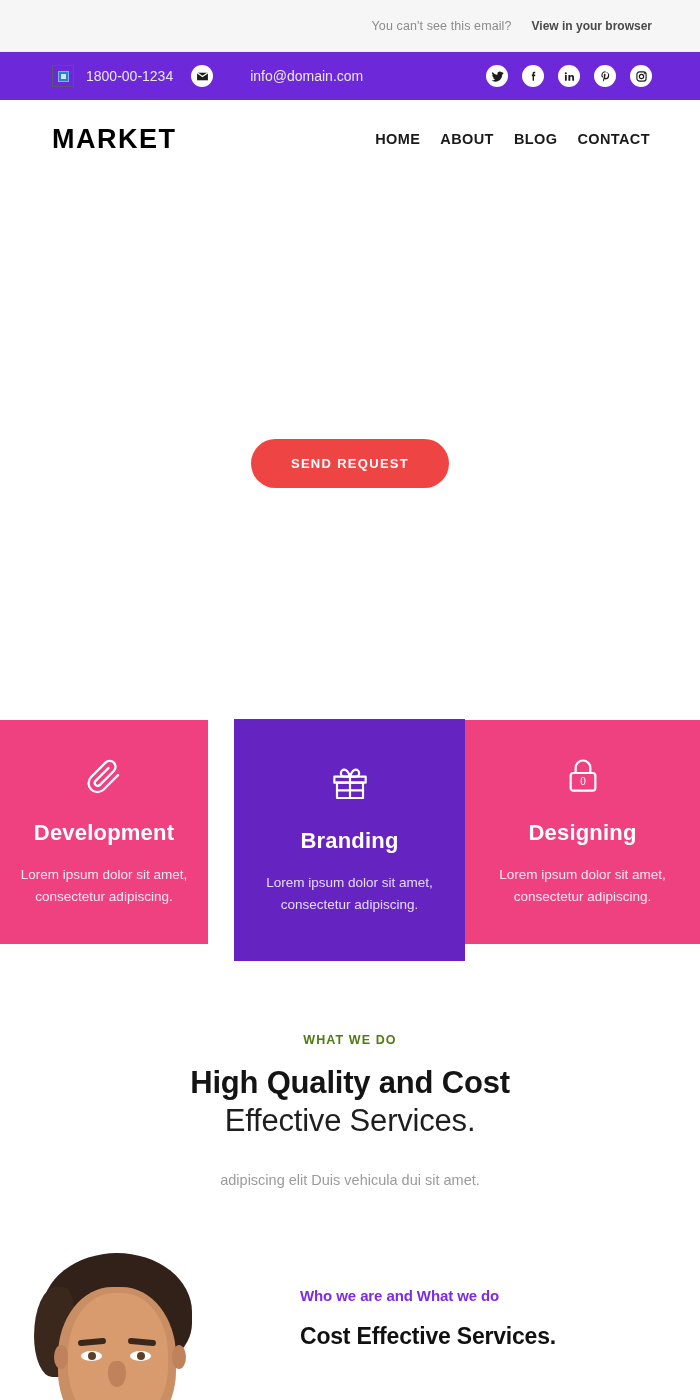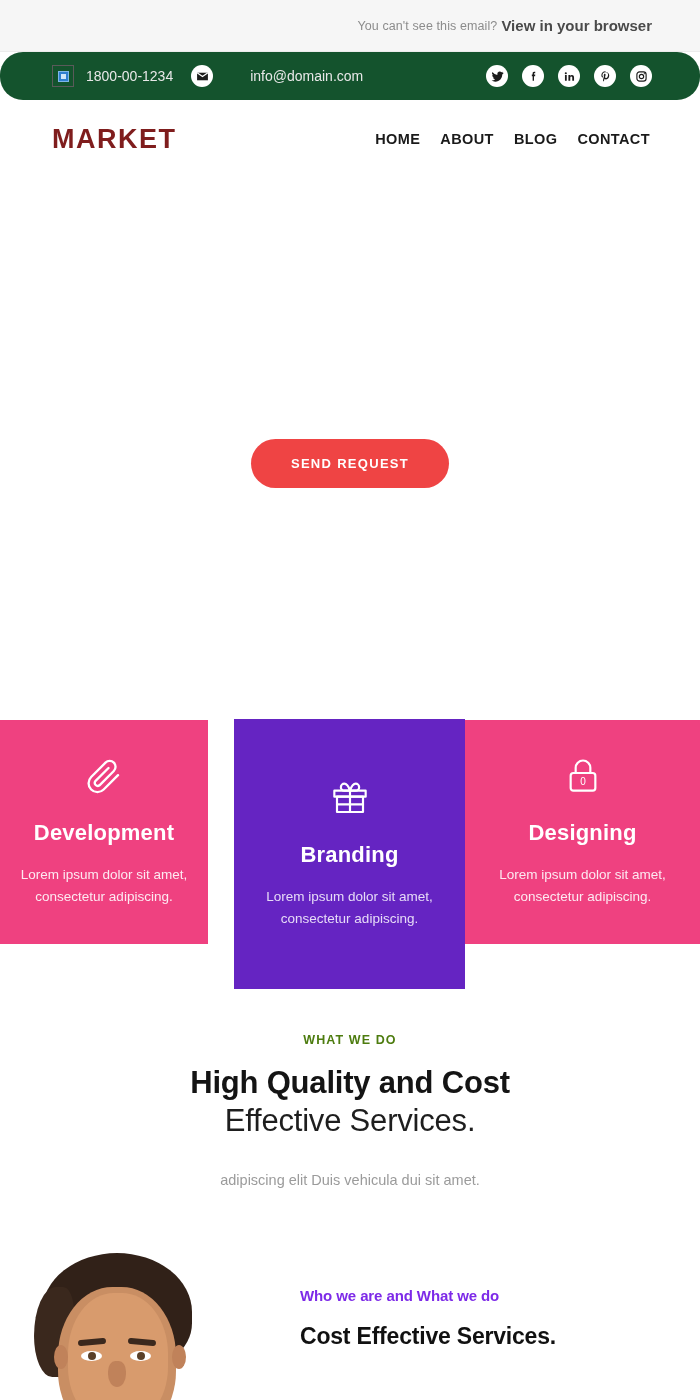--- a/index.html
+++ b/index.html
@@ -12,30 +12,29 @@
 
   
   .preheader{
     height:52px; background:#f6f6f6;
     display:flex; align-items:center; justify-content:flex-end;
     padding-right:48px;
     border-bottom:1px solid #ececec;
   }
   .preheader-text{ font-size:12.5px; color:#8c8c8c; letter-spacing:.1px; }
   .preheader-link{
-    font-size:15px; color:#4a4a4a; font-weight:bold;
-    text-decoration:none; margin-left:4px;
+    font-size:12px; color:#4a4a4a; font-weight:bold;
+    text-decoration:none; margin-left:20px;
   }
 
   
   .contactbar{
-    height:48px; background:#14532d;
+    height:48px; background:#6d28d9;
     display:flex; align-items:center;
     padding:0 48px 0 52px;
-    border-radius:23px;
   }
   .contact-group{ display:flex; align-items:center; flex:1; }
   .broken-img{
     width:22px; height:22px;
     border:1px solid #5a5a5a;
     display:flex; align-items:center; justify-content:center;
     margin-right:12px; flex:none;
   }
   .broken-img-inner{
     width:11px; height:11px;
@@ -62,21 +61,21 @@
   }
 
   
   .header{
     height:78px; background:#ffffff;
     display:flex; align-items:center;
     padding:0 50px 0 52px;
   }
   .logo{
     font-size:27px; font-weight:bold; letter-spacing:1.5px;
-    color:#7f1d1d; flex:1;
+    color:#000000; flex:1;
   }
   .nav{ display:flex; align-items:center; gap:20px; }
   .nav a{
     font-size:14.5px; font-weight:bold; color:#1a1a1a;
     letter-spacing:.4px; text-decoration:none;
   }
 
   
   .hero{
     height:541px; background:#ffffff;
@@ -98,21 +97,21 @@
   }
   .card{
     position:absolute; top:1px; height:224px;
     display:flex; flex-direction:column;
     align-items:center; justify-content:center;
     padding:0 16px;
   }
   .card.pink{ background:#ef4180; }
   .card.purple{
     background:#6524c2;
-    top:0; height:270px;
+    top:0; height:242px;
   }
   .card-1{ left:0;   width:208px; }
   .card-2{ left:234px; width:231px; }
   .card-3{ left:465px; width:235px; }
   .card-icon{ margin-bottom:20px; }
   .card-title{
     color:#ffffff; font-size:22px; font-weight:bold;
     margin-bottom:18px; letter-spacing:.2px;
   }
   .card-desc{

